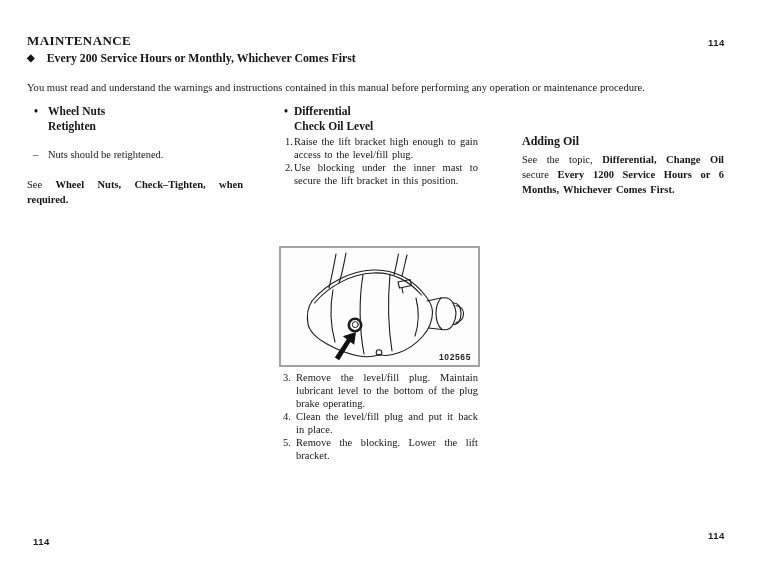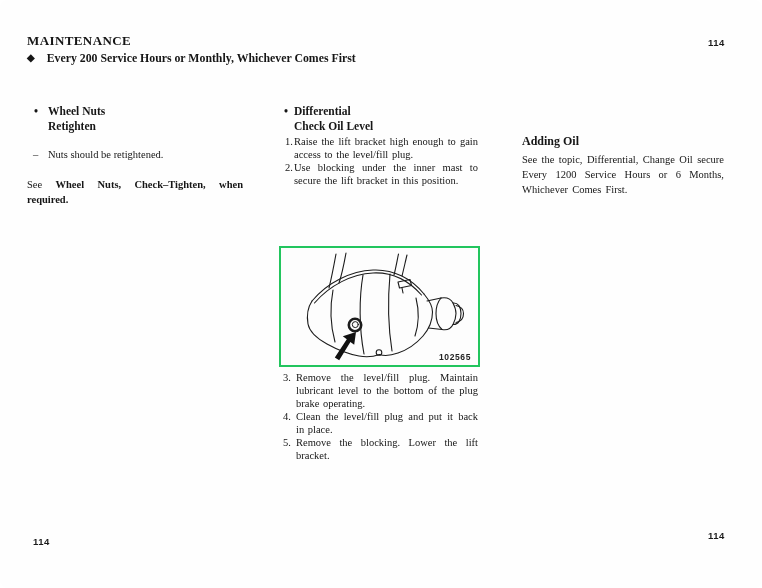--- a/index.html
+++ b/index.html
@@ -36,38 +36,39 @@
   .body-para{margin-top:8px;text-align:justify;text-align-last:left;word-spacing:1px;}
 
   .steps{margin-top:1px;}
   .step{display:flex;}
   .step .num{flex:none;width:14px;padding-left:5px;box-sizing:border-box;}
   .step .txt{flex:1;text-align:justify;text-align-last:left;word-spacing:1px;}
   .col-mid-bottom .step .num{padding-left:2px;width:15px;}
 
   .right-head{font-weight:bold;font-size:12px;line-height:15px;}
   .right-para{margin-top:3px;text-align:justify;text-align-last:left;line-height:15px;word-spacing:1.5px;}
-  .right-para .b{font-weight:normal;}
+  .right-para .b{font-weight:bold;}
 
-  .figure-box{left:279px;top:246px;width:197px;height:117px;border:2px solid #22c55e;background:#fdfdfd;}
+  .figure-box{left:279px;top:246px;width:197px;height:117px;border:2px solid #a3a3a3;background:#fdfdfd;}
   .figure-box svg{display:block;width:100%;height:100%;}
   .fig-label{position:absolute;right:7px;bottom:3px;font-family:"Liberation Sans", sans-serif;font-size:8.5px;font-weight:bold;letter-spacing:.6px;color:#222;}
 </style>
 </head>
 <body>
 
 <div class="page">
 
   <div class="abs doc-title">MAINTENANCE</div>
   <div class="abs pagenum pagenum-tr">114</div>
 
   <div class="abs section-heading">
     <span class="diamond">◆</span><span>Every 200 Service Hours or Monthly, Whichever Comes First</span>
   </div>
 
+  <div class="abs intro">You must read and understand the warnings and instructions contained in this manual before performing any operation or maintenance procedure.</div>
 
   <div class="abs col col-left">
     <div class="bullet-head">
       <span class="marker">•</span>
       <span>
         <span>Wheel Nuts</span><br>
         <span>Retighten</span>
       </span>
     </div>
     <div class="dash-item">

